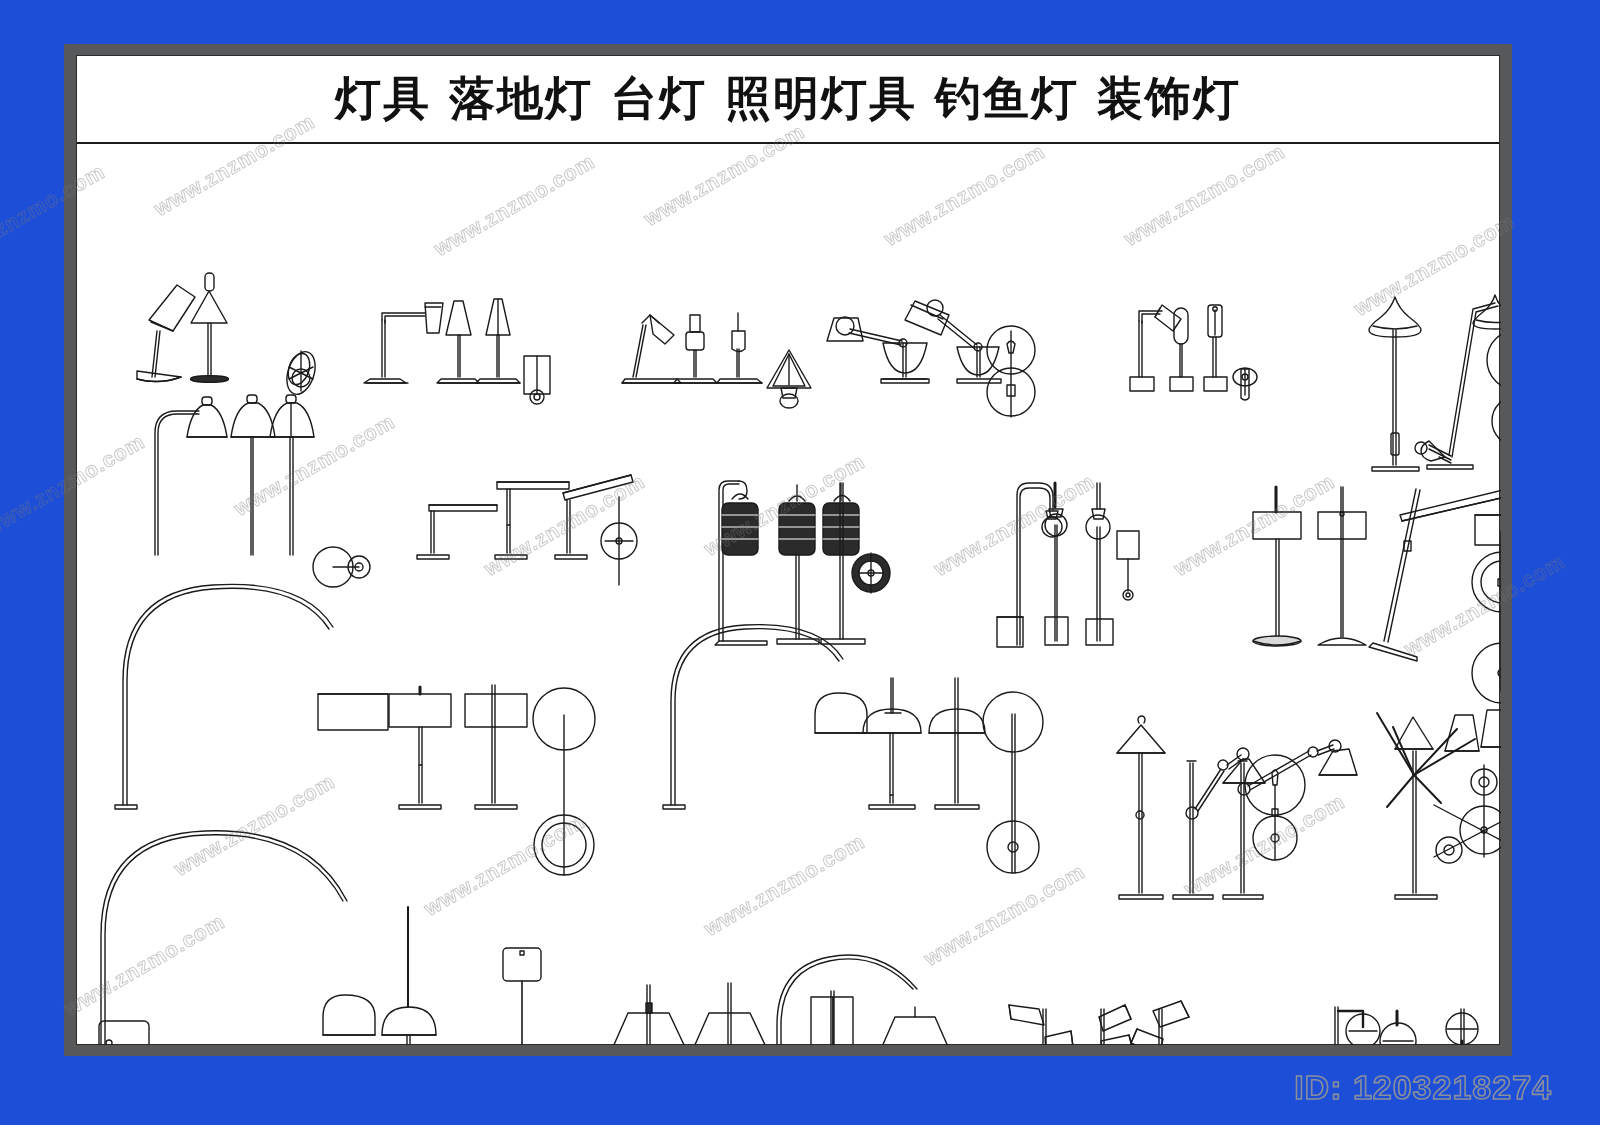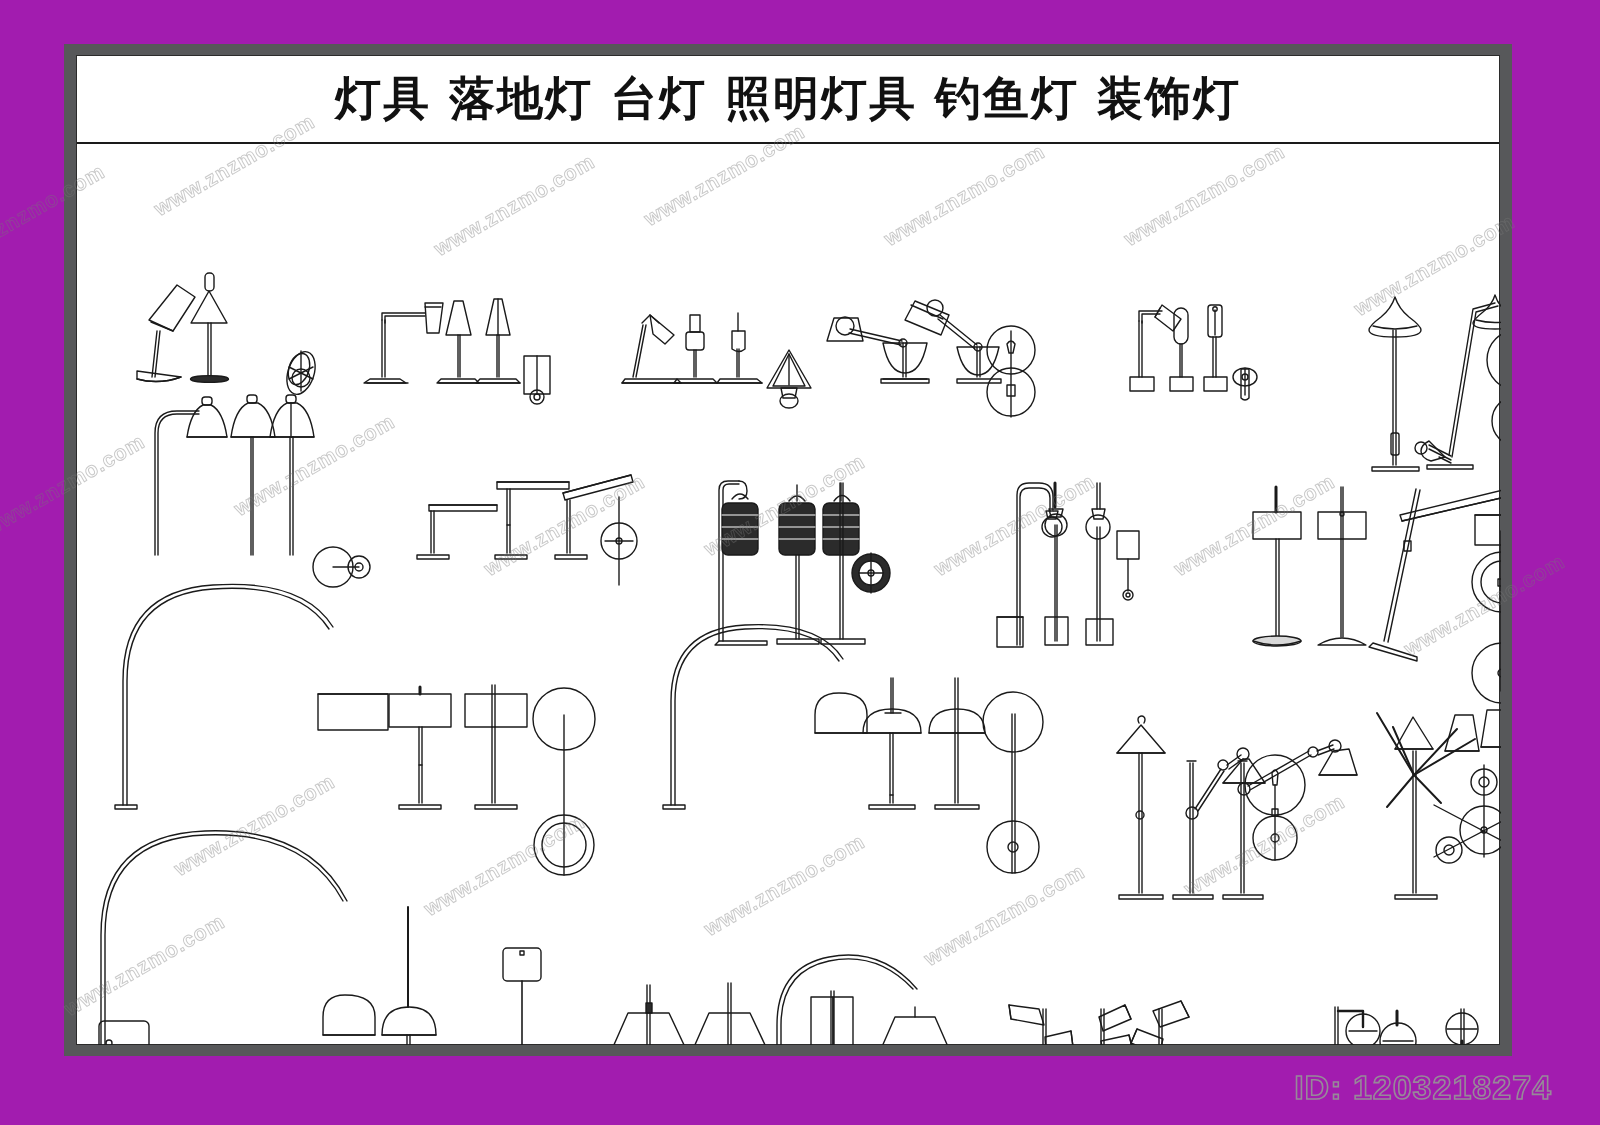--- a/index.html
+++ b/index.html
@@ -1,19 +1,19 @@
 <!DOCTYPE html>
 <html><head>
 <meta charset="utf-8">
 <style>
   html,body{margin:0;padding:0;background:#ffffff;}
   body{width:1600px;height:1125px;overflow:hidden;
        font-family:"Liberation Sans","DejaVu Sans",sans-serif;}
 
-  #stage{position:relative;width:1600px;height:1125px;background:#a21caf;}
+  #stage{position:relative;width:1600px;height:1125px;background:#1d4ed8;}
 
   
   .frame{position:absolute;left:64px;top:44px;width:1448px;height:1012px;
          background:#57585a;}
   .frame-inner{position:absolute;left:12px;top:11px;width:1424px;height:990px;
          background:#ffffff;border:1px solid #2b2b2b;box-sizing:border-box;}
 
   
   .titlebar{position:absolute;left:0;top:0;width:100%;height:88px;
             box-sizing:border-box;border-bottom:2px solid #1a1a1a;

